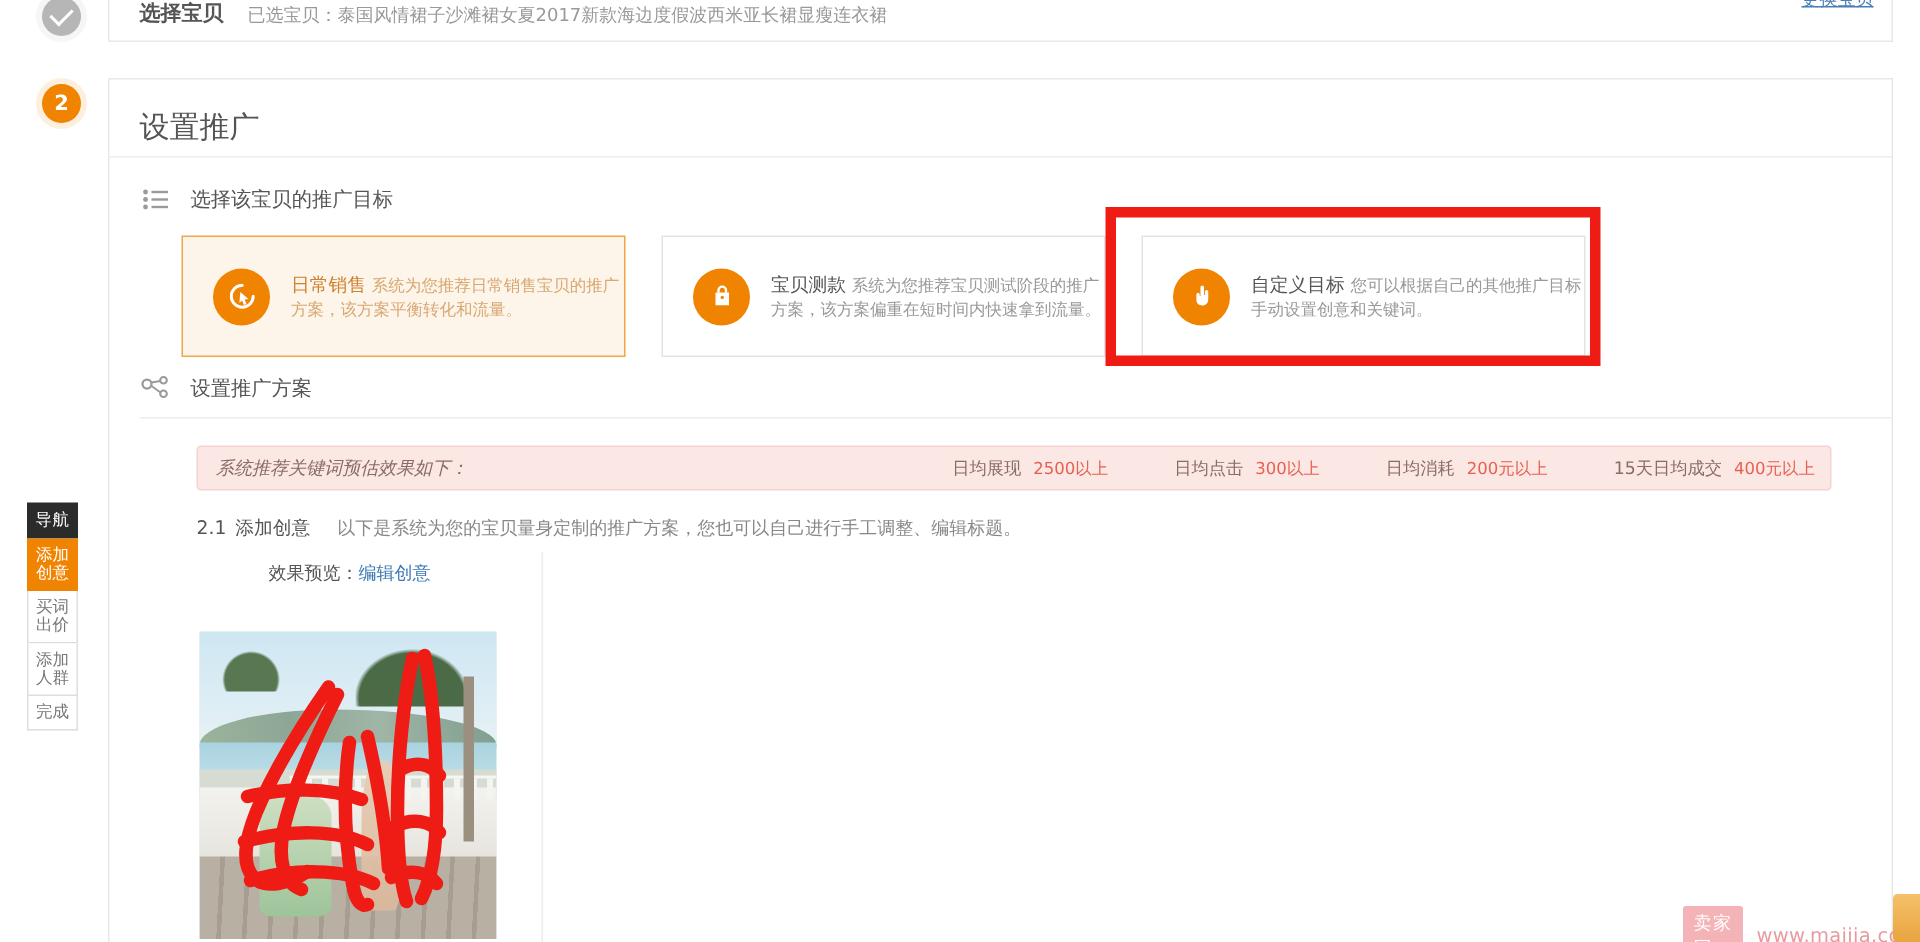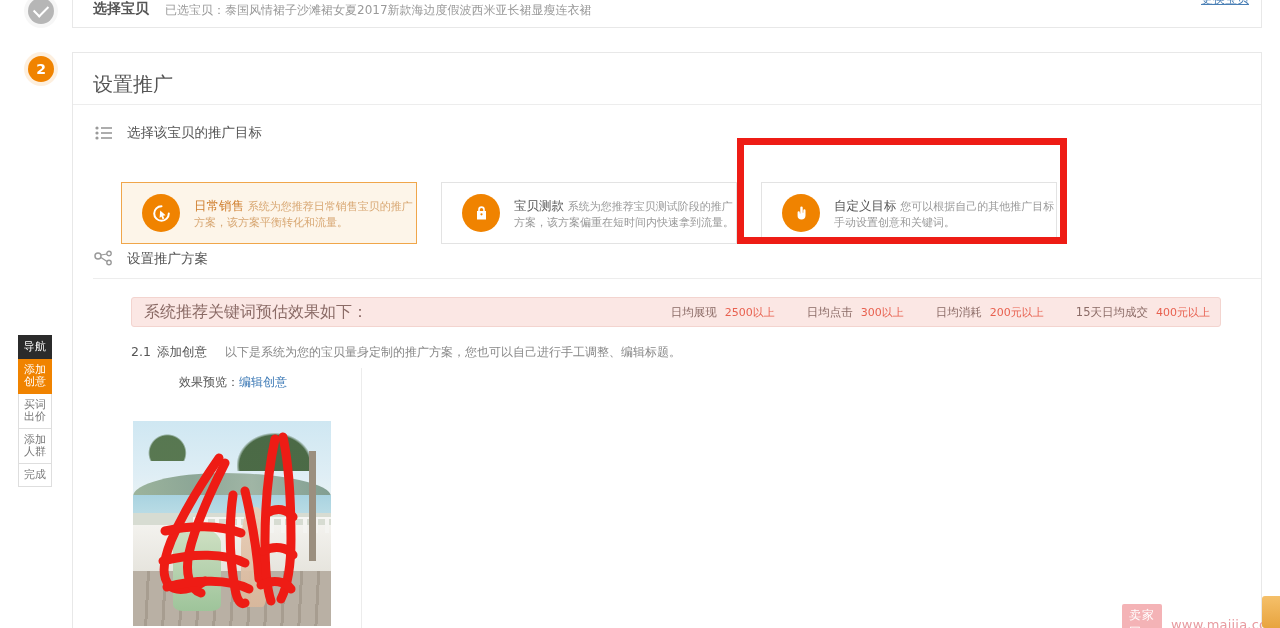--- a/index.html
+++ b/index.html
@@ -129,28 +129,27 @@
 
   
   .cards {
     position: absolute;
     left: 121px; top: 157px;
     width: 1000px; height: 62px;
   }
   .goal-card {
     position: absolute;
     top: 0;
-    width: 296px; height: 62px;
+    width: 296px; height: 81px;
     border: 1px solid #e3e3e3;
     background: #fff;
     box-sizing: border-box;
     display: flex;
     align-items: center;
     cursor: pointer;
-    margin-top: 25px;
   }
   .goal-card.selected {
     border: 1px solid #f0a64a;
     background: #fdf5e9;
   }
   .goal-card .g-ico {
     width: 38px; height: 38px;
     border-radius: 50%;
     background: #f08300;
     margin-left: 20px;
@@ -197,32 +196,33 @@
     left: 131px; top: 297px;
     width: 1090px; height: 30px;
     background: #fbe7e4;
     border: 1px solid #f3d4cf;
     border-radius: 3px;
     box-sizing: border-box;
     display: flex;
     align-items: center;
   }
   .est-lead {
-    font-size: 16px;
+    font-size: 12px;
     color: #8b6b66;
     margin-left: 12px;
     flex: 0 0 auto;
+    font-style: italic;
   }
   .est-metrics {
     margin-left: auto;
     display: flex;
     align-items: center;
     margin-right: 10px;
   }
-  .est-item { display: flex; align-items: baseline; margin-left: 32px; }
+  .est-item { display: flex; align-items: baseline; margin-left: 44px; }
   .est-name { font-size: 11.5px; color: #8b6b66; }
   .est-val { font-size: 11px; color: #e8604f; margin-left: 8px; }
 
   
   .sub-sec {
     position: absolute;
     left: 131px; top: 344px;
     display: flex;
     align-items: baseline;
   }

